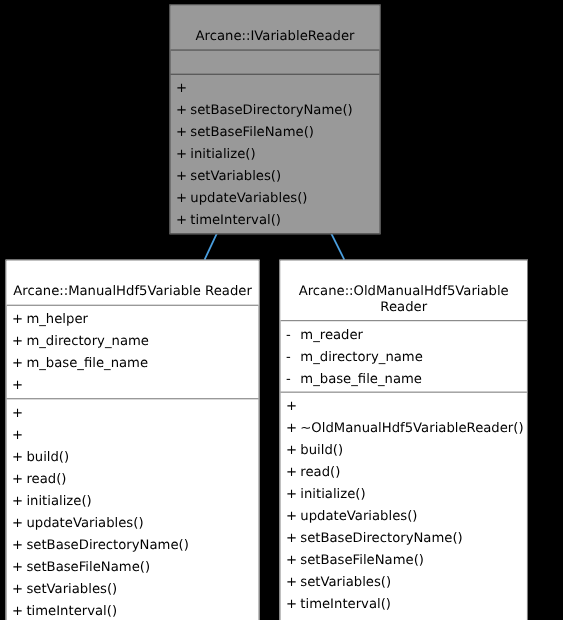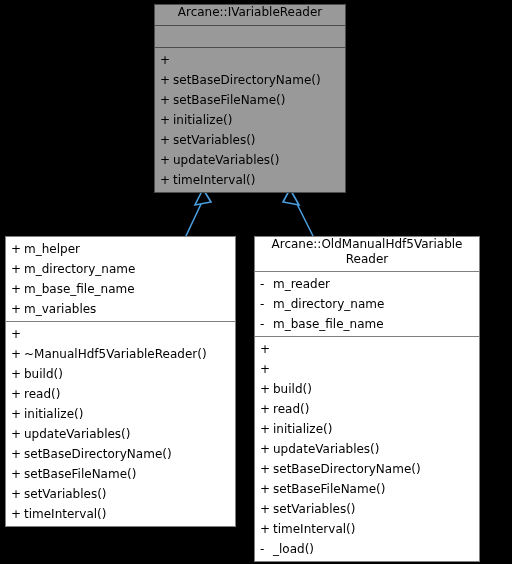--- a/index.html
+++ b/index.html
@@ -33,21 +33,21 @@
     background: #ffffff;
     border-color: #808080;
   }
 
   .class-title {
     box-sizing: border-box;
     text-align: center;
     font-size: 12px;
     line-height: 14.5px;
     color: #000000;
-    padding: 0 6px 5px 6px;
+    padding: 20px 6px 5px 6px;
     border-bottom: 1px solid #808080;
     white-space: normal;
     word-break: normal;
   }
   .interface-style .class-title {
     background: #999999;
     border-bottom-color: #4d4d4d;
   }
   .concrete-style .class-title {
     background: #ffffff;
@@ -145,45 +145,44 @@
         <span class="member-name">updateVariables()</span>
       </div>
       <div class="member-row">
         <span class="member-vis">+</span>
         <span class="member-name">timeInterval()</span>
       </div>
     </div>
   </div>
 
   <div class="uml-class concrete-style" style="left:5px; top:236px; width:231px;">
+    <div class="class-title">Arcane::ManualHdf5Variable Reader</div>
     <div class="member-section with-divider">
       <div class="member-row">
         <span class="member-vis">+</span>
         <span class="member-name">m_helper</span>
       </div>
       <div class="member-row">
         <span class="member-vis">+</span>
         <span class="member-name">m_directory_name</span>
       </div>
       <div class="member-row">
         <span class="member-vis">+</span>
         <span class="member-name">m_base_file_name</span>
       </div>
       <div class="member-row">
         <span class="member-vis">+</span>
-        <span class="member-name">m_variables</span>
       </div>
     </div>
     <div class="member-section">
       <div class="member-row">
         <span class="member-vis">+</span>
       </div>
       <div class="member-row">
         <span class="member-vis">+</span>
-        <span class="member-name">~ManualHdf5VariableReader()</span>
       </div>
       <div class="member-row">
         <span class="member-vis">+</span>
         <span class="member-name">build()</span>
       </div>
       <div class="member-row">
         <span class="member-vis">+</span>
         <span class="member-name">read()</span>
       </div>
       <div class="member-row">
@@ -228,20 +227,21 @@
         <span class="member-vis">-</span>
         <span class="member-name">m_base_file_name</span>
       </div>
     </div>
     <div class="member-section">
       <div class="member-row">
         <span class="member-vis">+</span>
       </div>
       <div class="member-row">
         <span class="member-vis">+</span>
+        <span class="member-name">~OldManualHdf5VariableReader()</span>
       </div>
       <div class="member-row">
         <span class="member-vis">+</span>
         <span class="member-name">build()</span>
       </div>
       <div class="member-row">
         <span class="member-vis">+</span>
         <span class="member-name">read()</span>
       </div>
       <div class="member-row">

